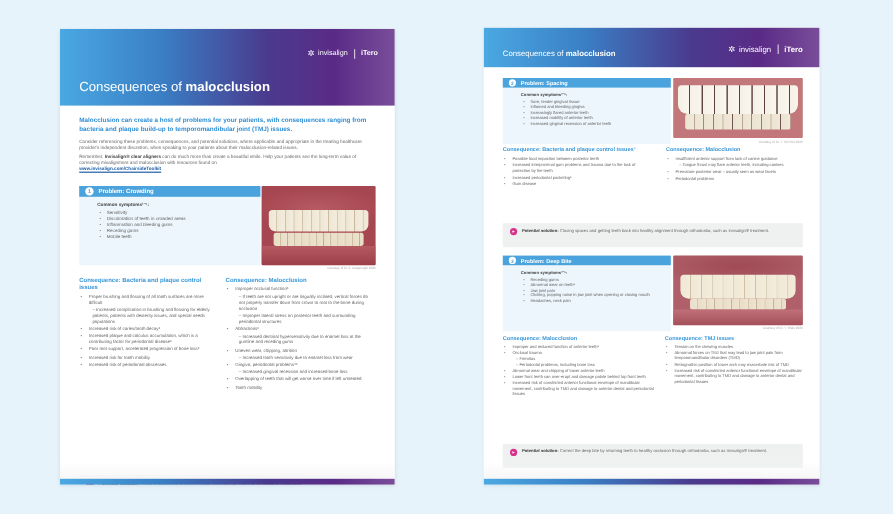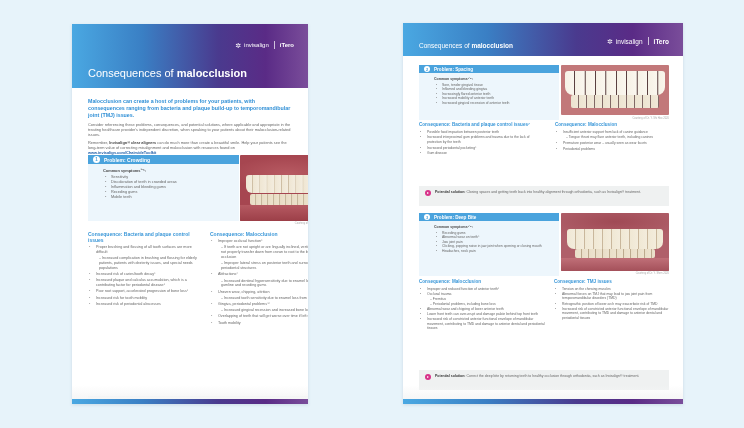--- a/index.html
+++ b/index.html
@@ -1,20 +1,20 @@
 <!DOCTYPE html>
 <html><head>
 <meta charset="utf-8">
 <style>
   * { box-sizing: border-box; margin: 0; padding: 0; }
   html, body { width: 744px; height: 428px; overflow: hidden; }
   body { background: #e7f3fa; font-family: "Liberation Sans", sans-serif; color: #555; position: relative; }
 
   .page { position: absolute; background: #fff; box-shadow: 0 1px 3px rgba(80,110,140,0.18); overflow: hidden; }
-  .page-left { left: 72px; top: 24px; width: 236px; height: 380px; }
+  .page-left { left: 50px; top: 24px; width: 279px; height: 380px; }
   .page-right { left: 403px; top: 23px; width: 280px; height: 381px; }
 
   .hero { position: relative; background: linear-gradient(90deg, #4aa8e2 0%, #3a7fc4 30%, #4a3a8e 62%, #5a2b86 82%, #7a4d9a 100%); }
   .page-left .hero { height: 50px; }
   .page-right .hero { height: 33px; }
 
   .logo { position: absolute; display: flex; align-items: center; color: #fff; font-size: 6px; gap: 3px; }
   .page-left .logo { right: 14px; top: 17px; }
   .page-right .logo { right: 14px; top: 14px; font-size: 6.5px; }
   .logo .star { font-size: 7px; line-height: 1; }

